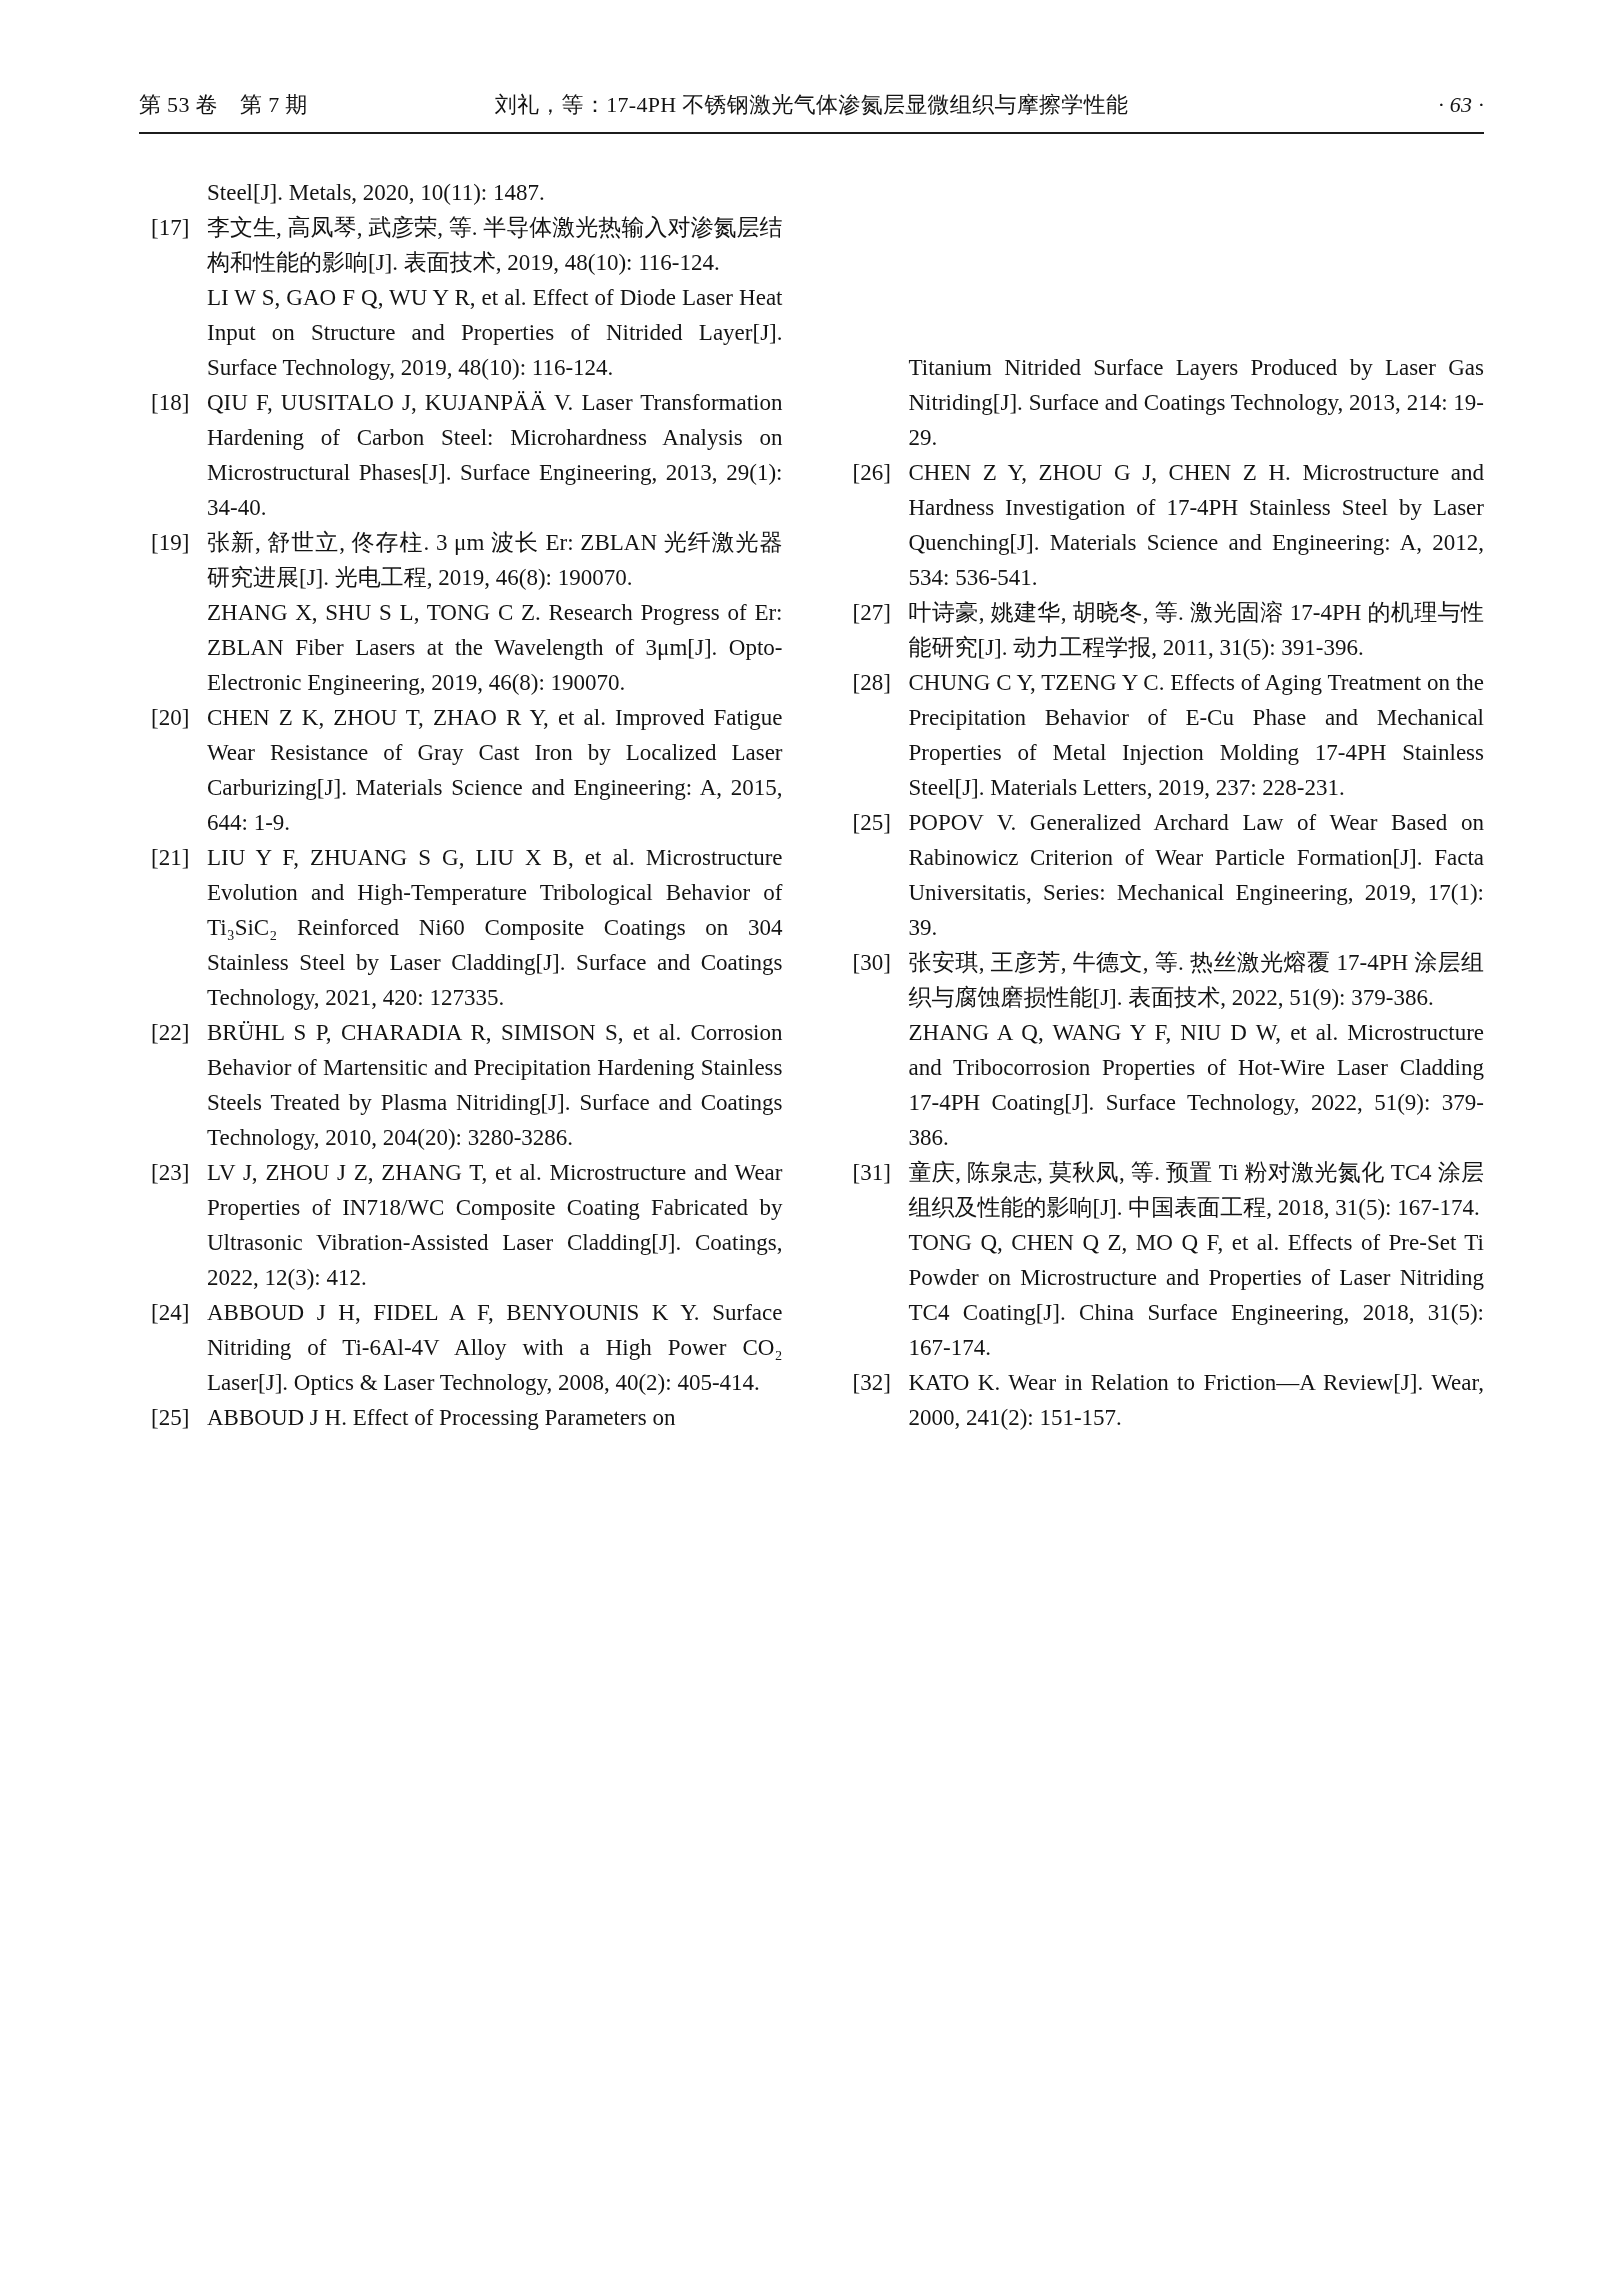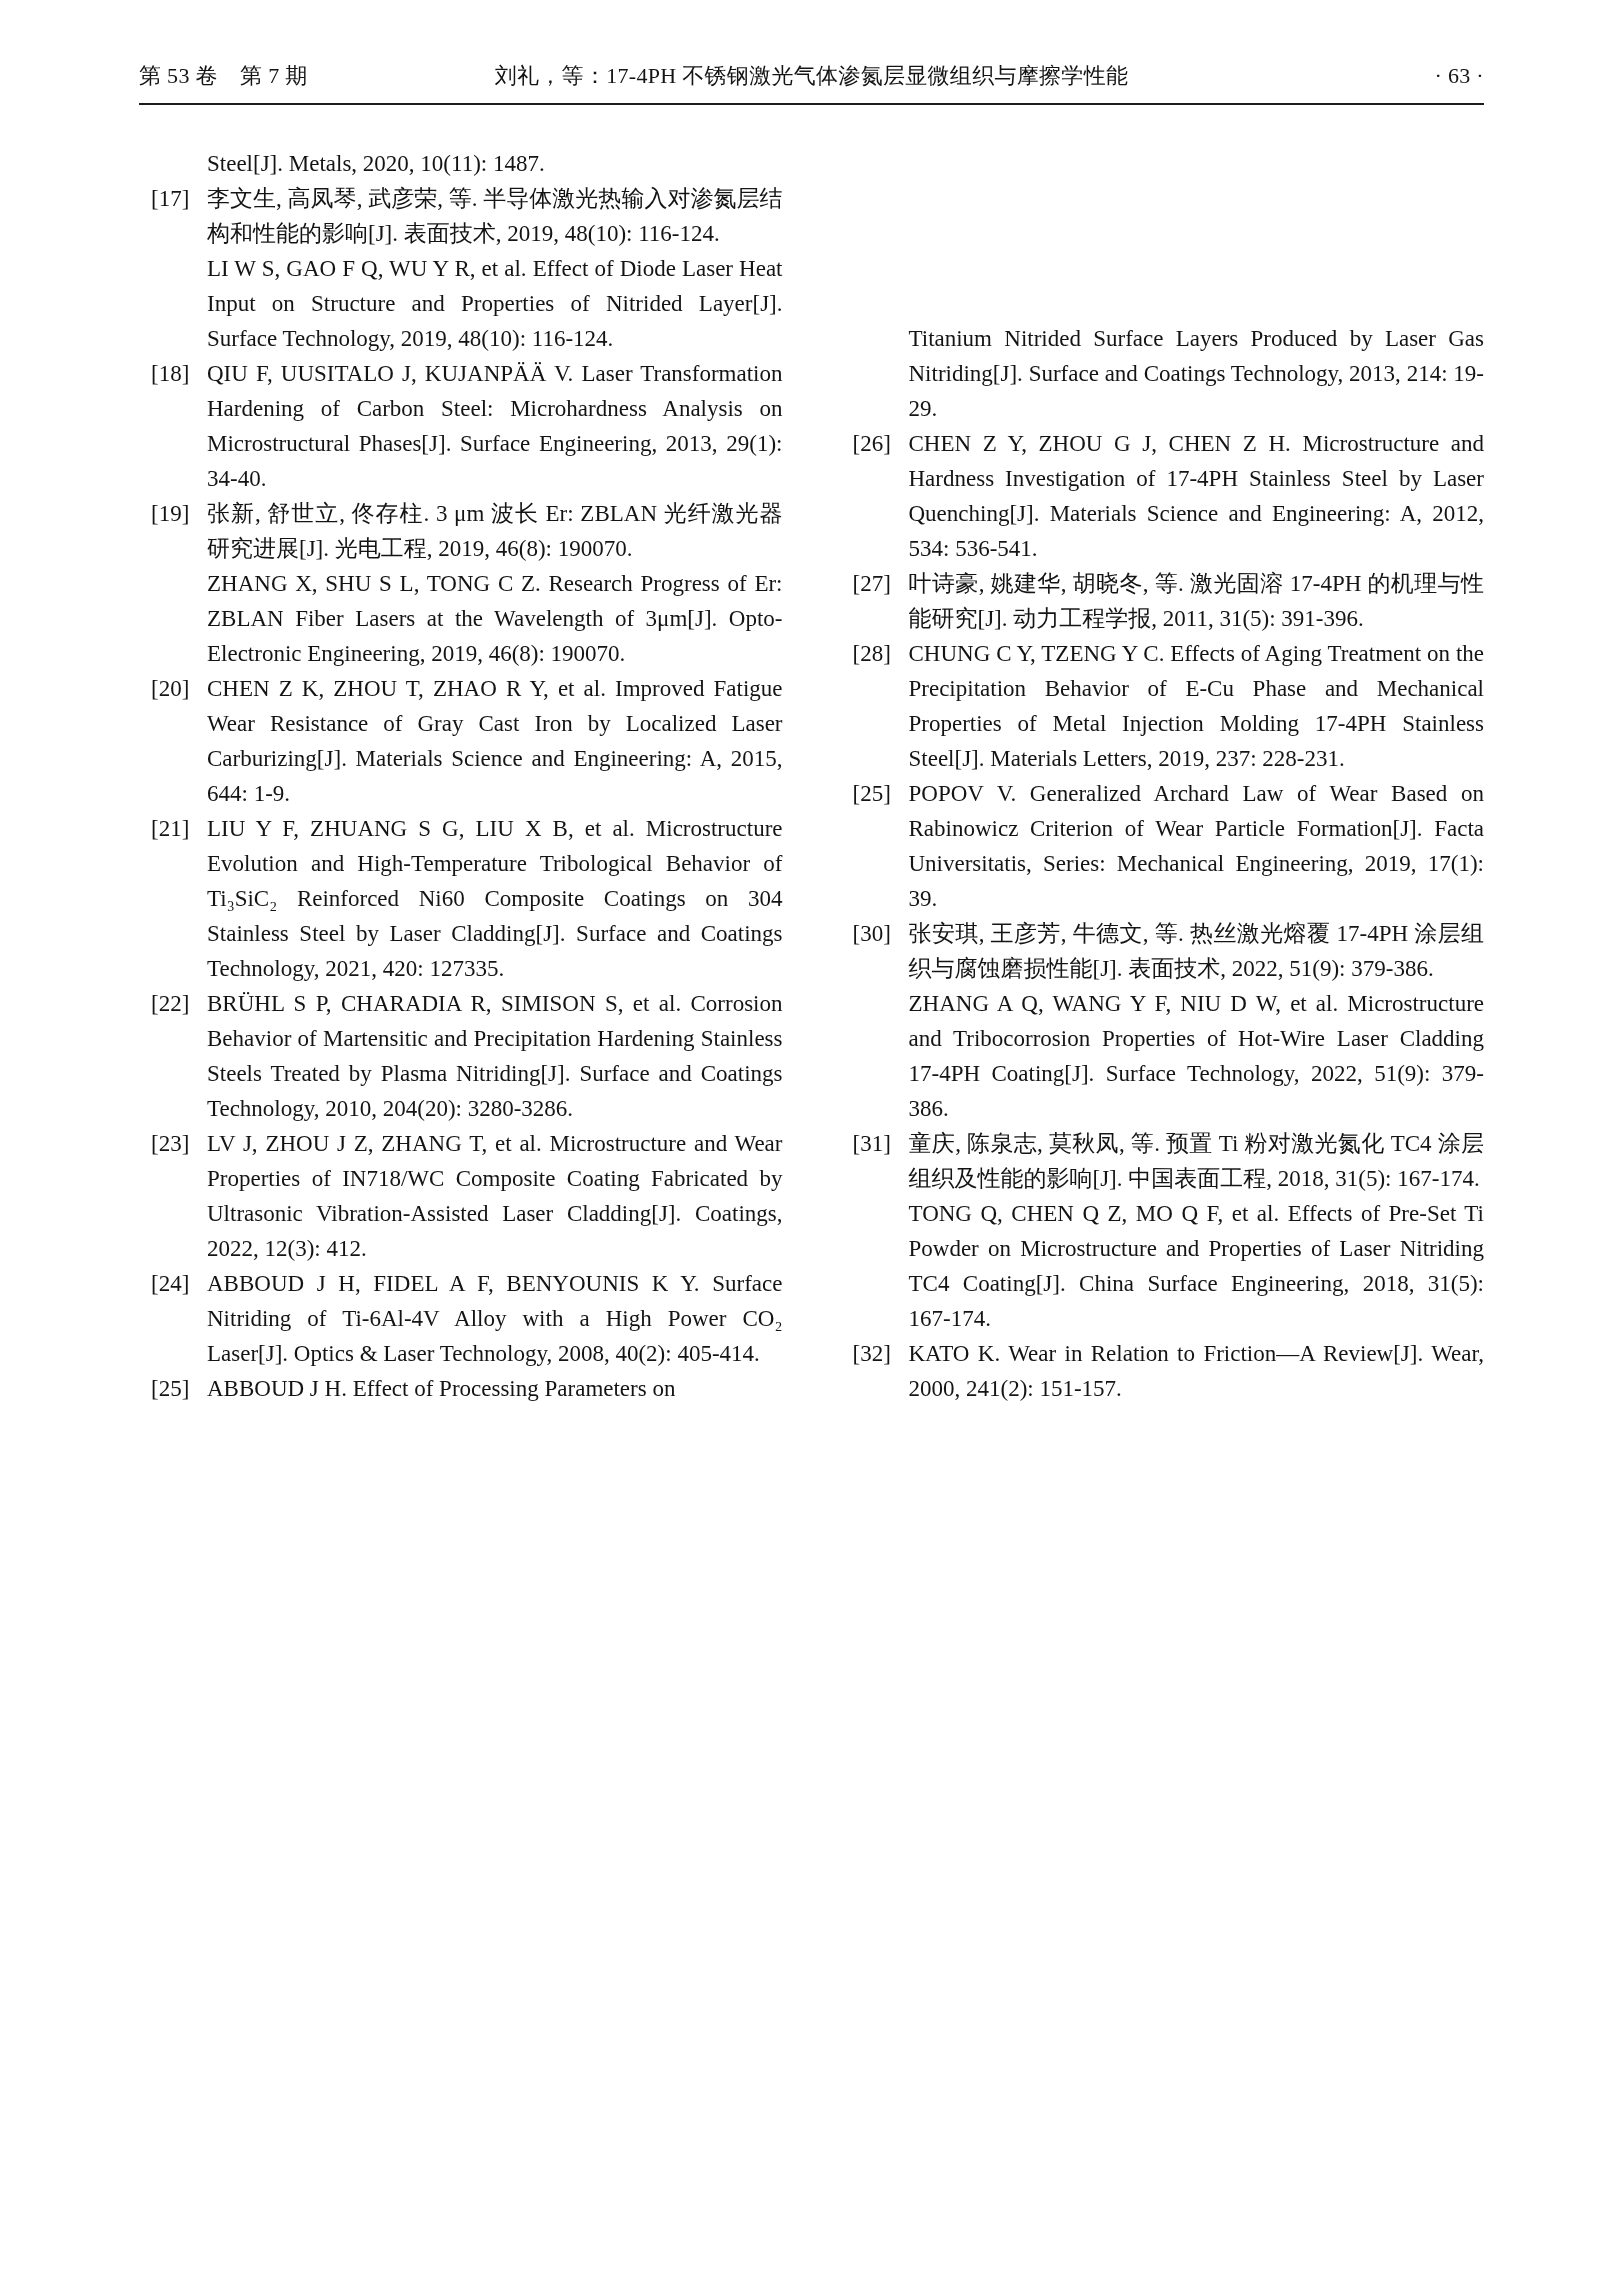--- a/index.html
+++ b/index.html
@@ -7,35 +7,35 @@
   body {
     width: 1623px;
     height: 2295px;
     position: relative;
     font-family: "Liberation Serif", "DejaVu Serif", serif;
     color: #141414;
   }
   .page {
     position: absolute;
     inset: 0;
-    padding: 63px 139px 0 139px;
+    padding: 92px 139px 0 139px;
     background: #ffffff;
   }
   
   .header {
     display: grid;
     grid-template-columns: 1fr auto 1fr;
     align-items: baseline;
     font-size: 22px;
     line-height: 26px;
     letter-spacing: 0.3px;
   }
   .h-left  { justify-self: start; white-space: nowrap; }
   .h-center{ justify-self: center; white-space: nowrap; }
-  .h-right { justify-self: end; white-space: nowrap; }
+  .h-right { justify-self: end; white-space: nowrap; font-style: italic; }
   .header-rule {
     height: 2px;
     background: #1c1c1c;
     margin-top: 14.4px;
   }
   
   .columns {
     display: flex;
     gap: 58px;
     margin-top: 41px;

